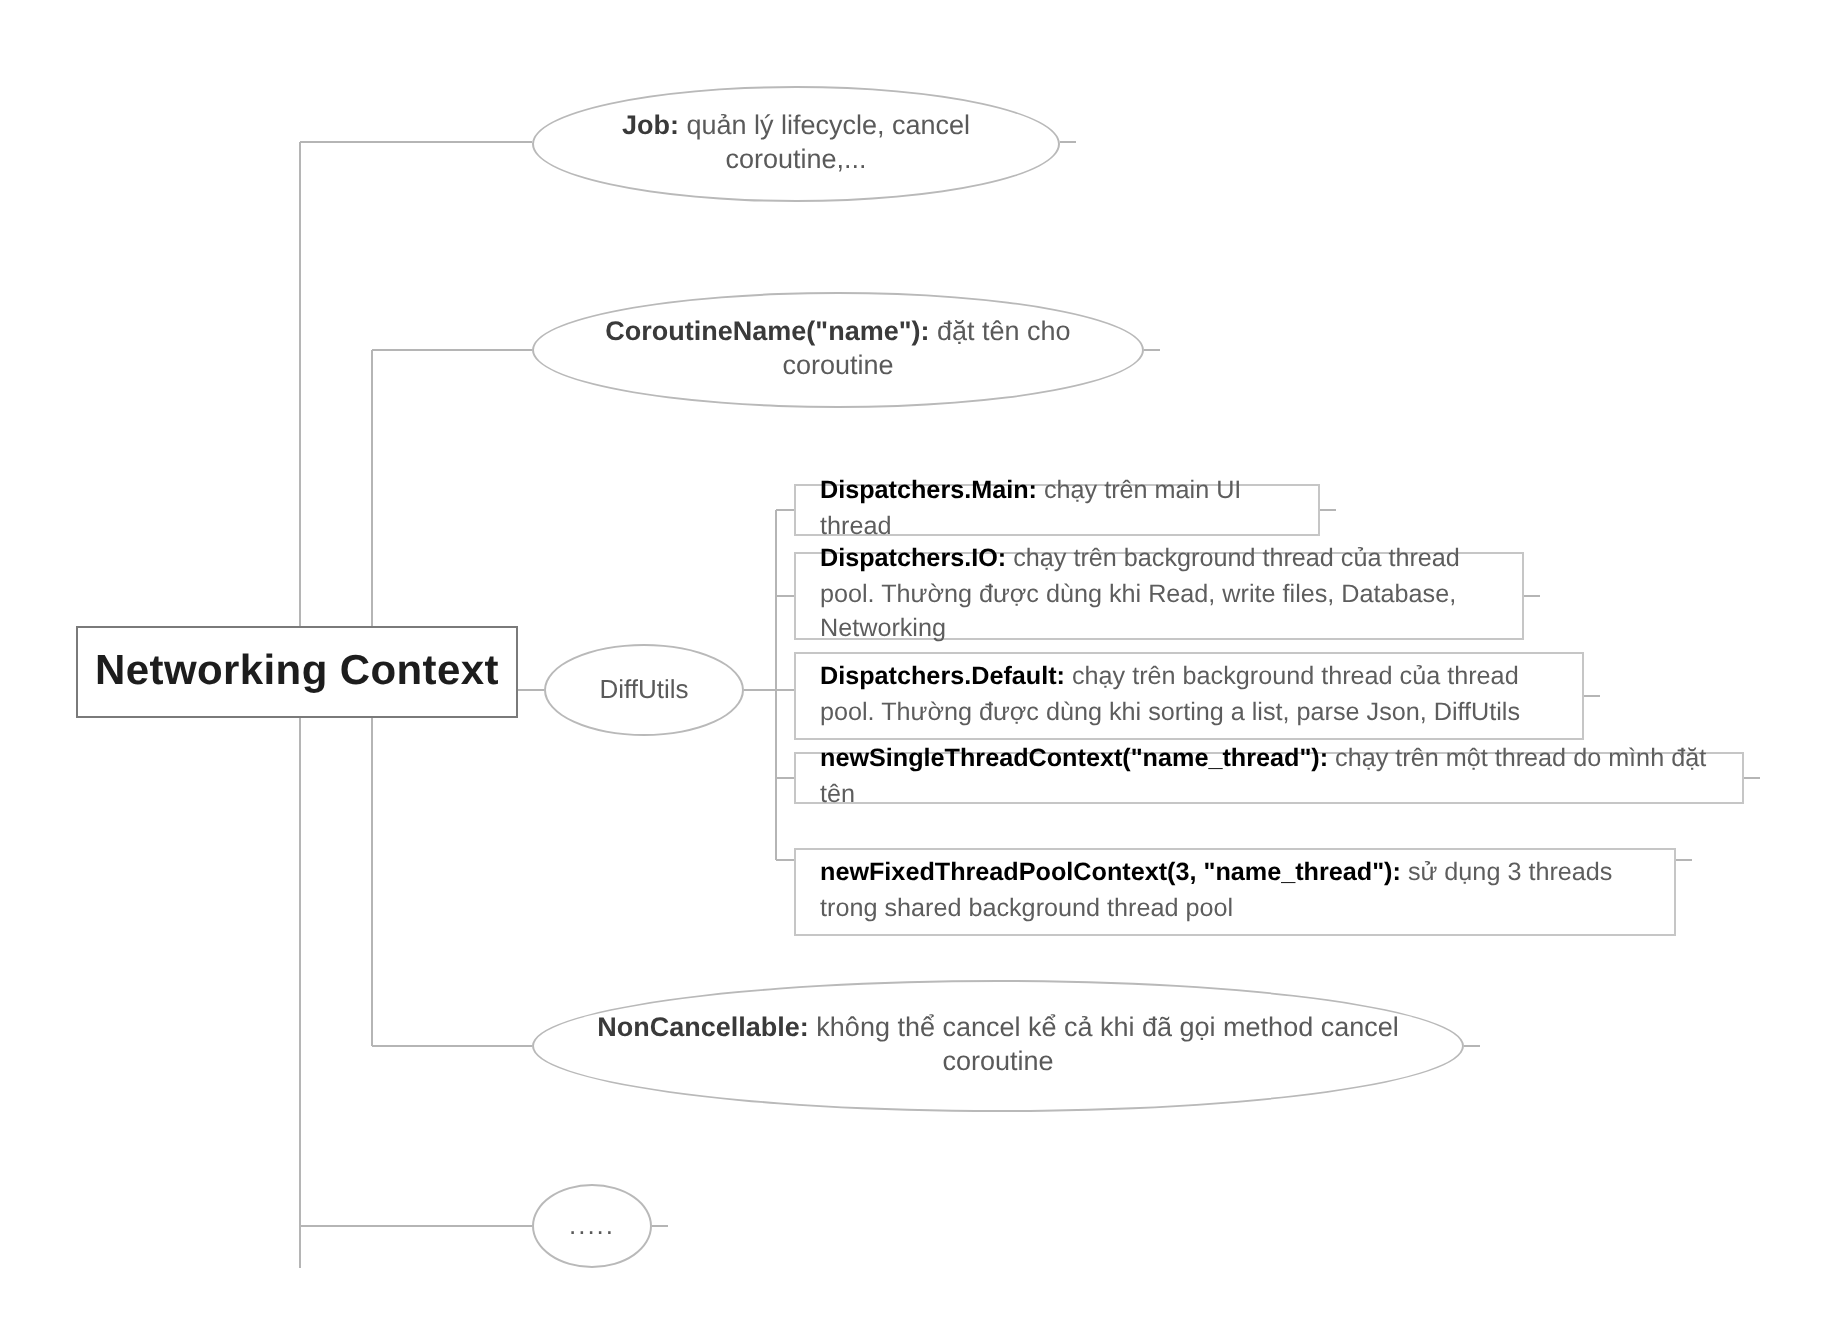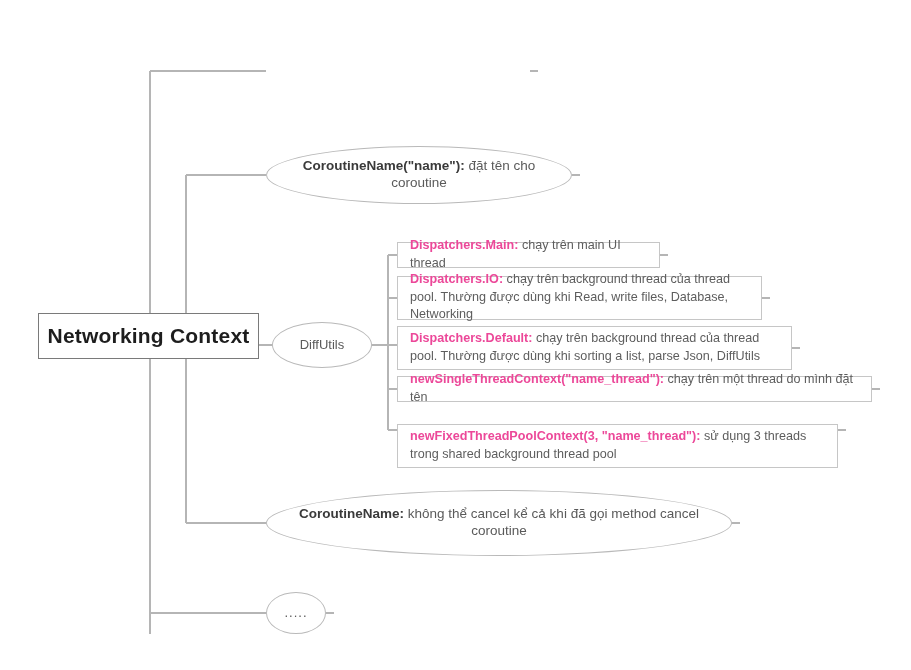--- a/index.html
+++ b/index.html
@@ -69,21 +69,21 @@
   #node-more      { left: 266px; top: 592px; width: 60px;  height: 42px; font-size: 13px; letter-spacing: 1px; }
   
   .rect {
     border: 1px solid #c6c6c6;
     background: #ffffff;
     font-size: 12.6px;
     line-height: 1.42;
     padding: 5px 10px 6px 12px;
     align-items: center;
   }
-  .rect .k { font-weight: bold; color: #ec4899; }
+  .rect .k { font-weight: bold; color: #000000; }
   .rect .v { color: #5d5d5d; }
   #box-main    { left: 397px; top: 242px; width: 263px; height: 26px; }
   #box-io      { left: 397px; top: 276px; width: 365px; height: 44px; }
   #box-default { left: 397px; top: 326px; width: 395px; height: 44px; }
   #box-single  { left: 397px; top: 376px; width: 475px; height: 26px; }
   #box-fixed   { left: 397px; top: 408px; width: 441px; height: 44px; margin-top: 16px; }
 </style>
 </head>
 <body>
 
@@ -119,36 +119,41 @@
       <path d="M572 175 L580 175"></path>
       <path d="M732 523 L740 523"></path>
       <path d="M326 613 L334 613"></path>
     </g>
   </svg>
 
   <div class="node root-box" id="node-root">
     <span>Networking Context</span>
   </div>
 
+  <div class="node ellipse" id="node-job">
+    <div>
+      <span class="k">Job:</span><span class="v"> quản lý lifecycle, cancel coroutine,...</span>
+    </div>
+  </div>
 
   <div class="node ellipse" id="node-name">
     <div>
       <span class="k">CoroutineName("name"):</span><span class="v"> đặt tên cho coroutine</span>
     </div>
   </div>
 
   <div class="node ellipse" id="node-dispatcher">
     <div>
       <span class="v">DiffUtils</span>
     </div>
   </div>
 
   <div class="node ellipse" id="node-noncancel">
     <div>
-      <span class="k">CoroutineName:</span><span class="v"> không thể cancel kể cả khi đã gọi method cancel coroutine</span>
+      <span class="k">NonCancellable:</span><span class="v"> không thể cancel kể cả khi đã gọi method cancel coroutine</span>
     </div>
   </div>
 
   <div class="node ellipse" id="node-more">
     <div>
       <span class="v">.....</span>
     </div>
   </div>
 
   <div class="node rect" id="box-main">

